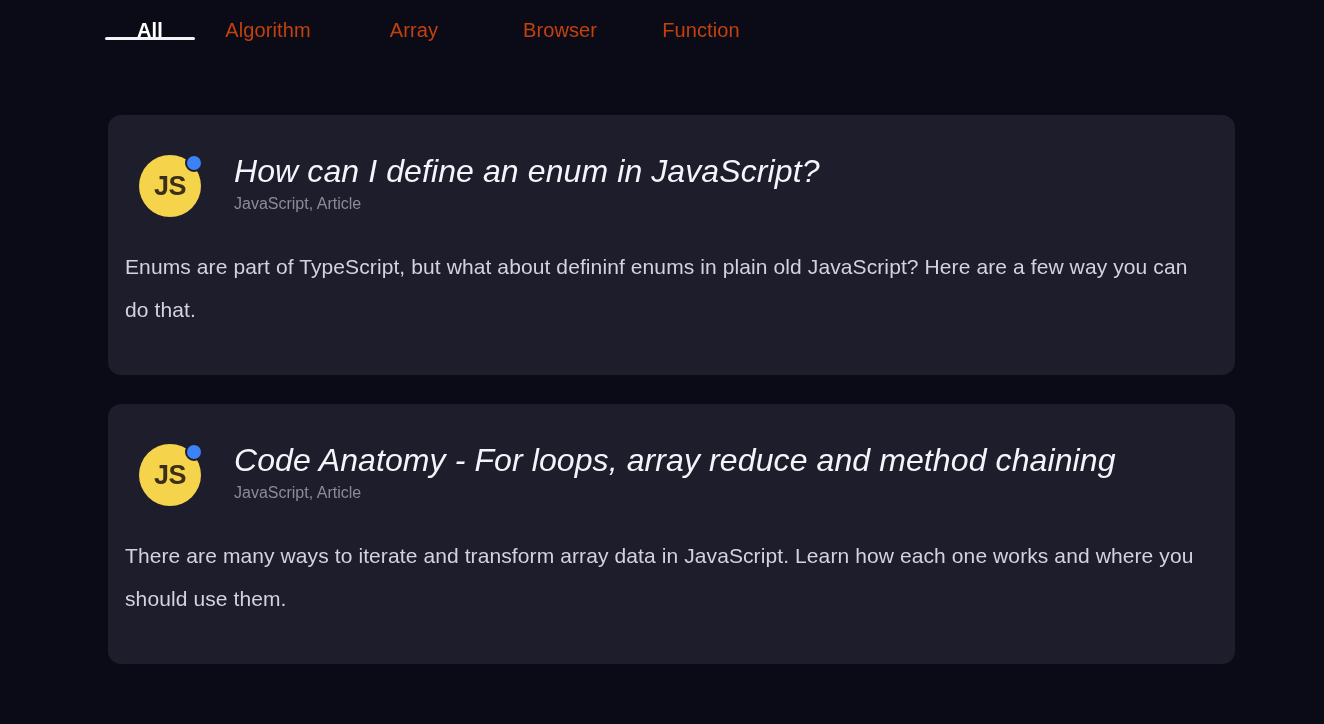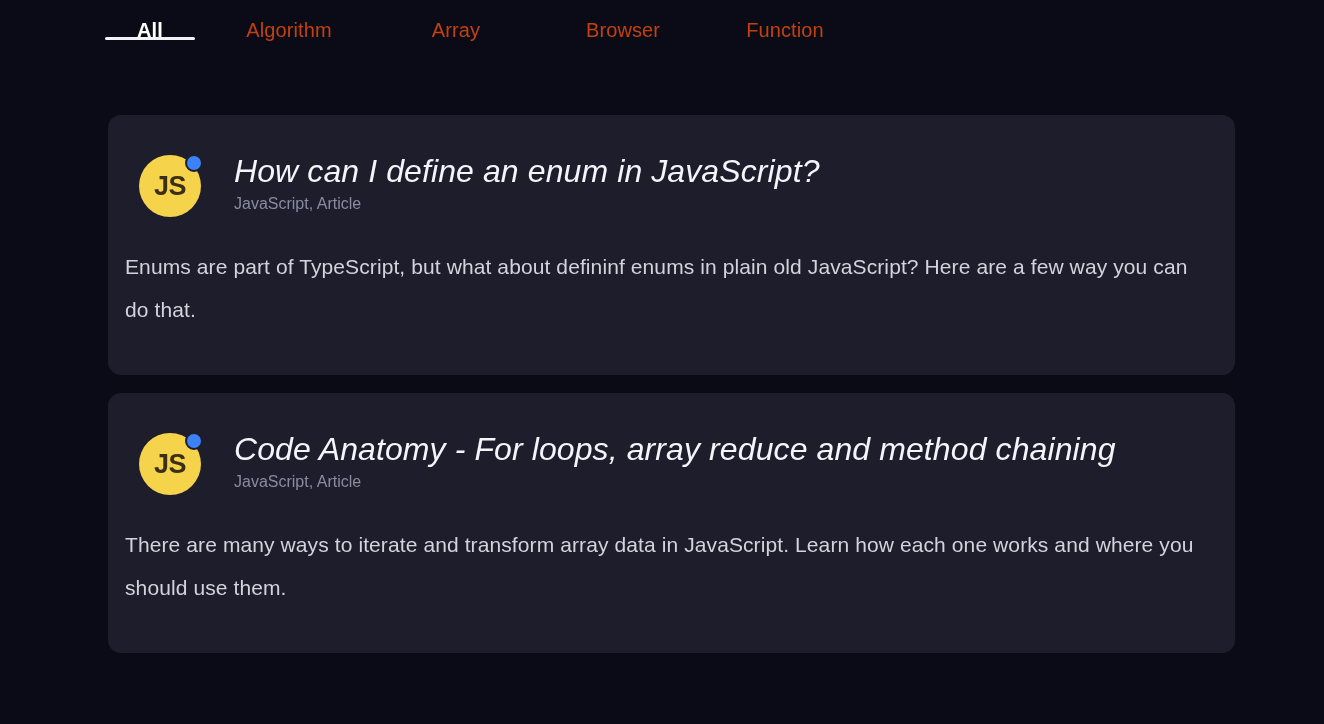--- a/index.html
+++ b/index.html
@@ -31,21 +31,20 @@
     width: 1130px;
     height: 71px;
     display: flex;
     align-items: flex-start;
   }
 
   .tabs {
     display: flex;
     align-items: flex-start;
     flex: 0 0 auto;
-    gap: 21px;
   }
 
   .tab {
     position: relative;
     display: flex;
     flex-direction: column;
     align-items: center;
     justify-content: flex-start;
     padding: 17px 0 0 0;
     cursor: pointer;
@@ -120,21 +119,21 @@
     position: absolute;
     left: 108px;
     top: 115px;
     width: 1127px;
   }
 
   .card {
     background: #1d1d2b;
     border-radius: 13px;
     padding: 38px 0 0 0;
-    margin-bottom: 18px;
+    margin-bottom: 29px;
     position: relative;
   }
 
   .card-head {
     display: flex;
     align-items: flex-start;
     padding: 0 30px 0 31px;
   }
 
   .avatar-wrap {

